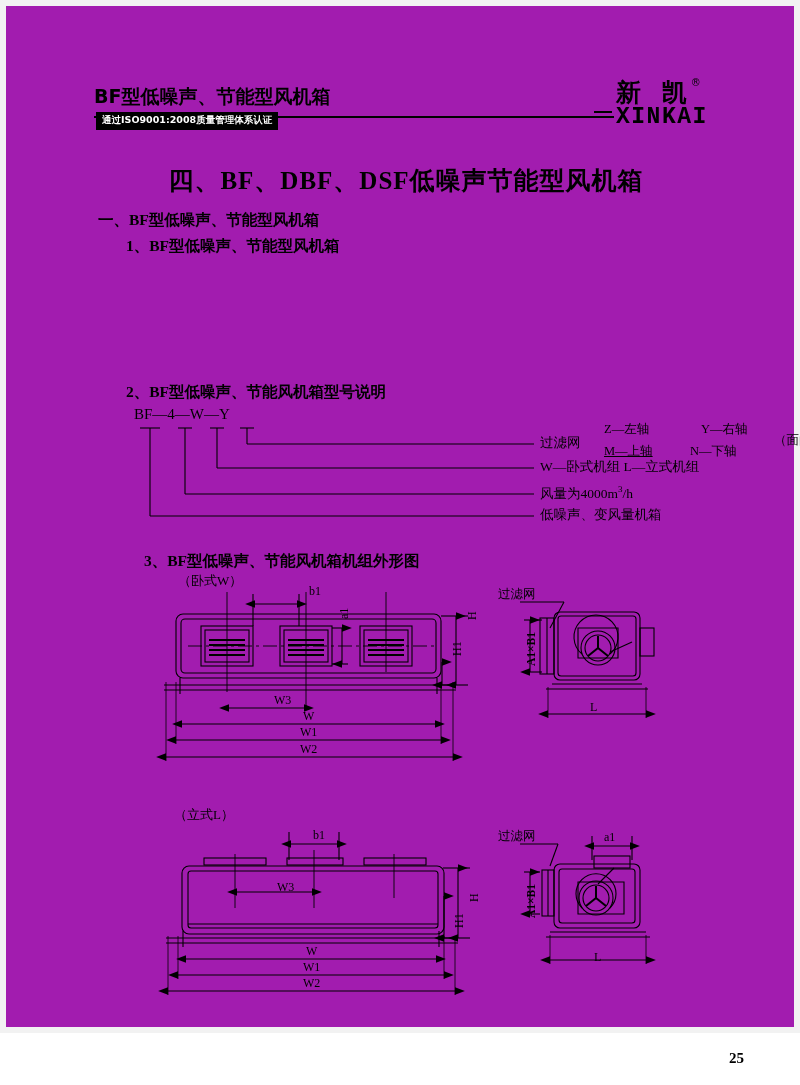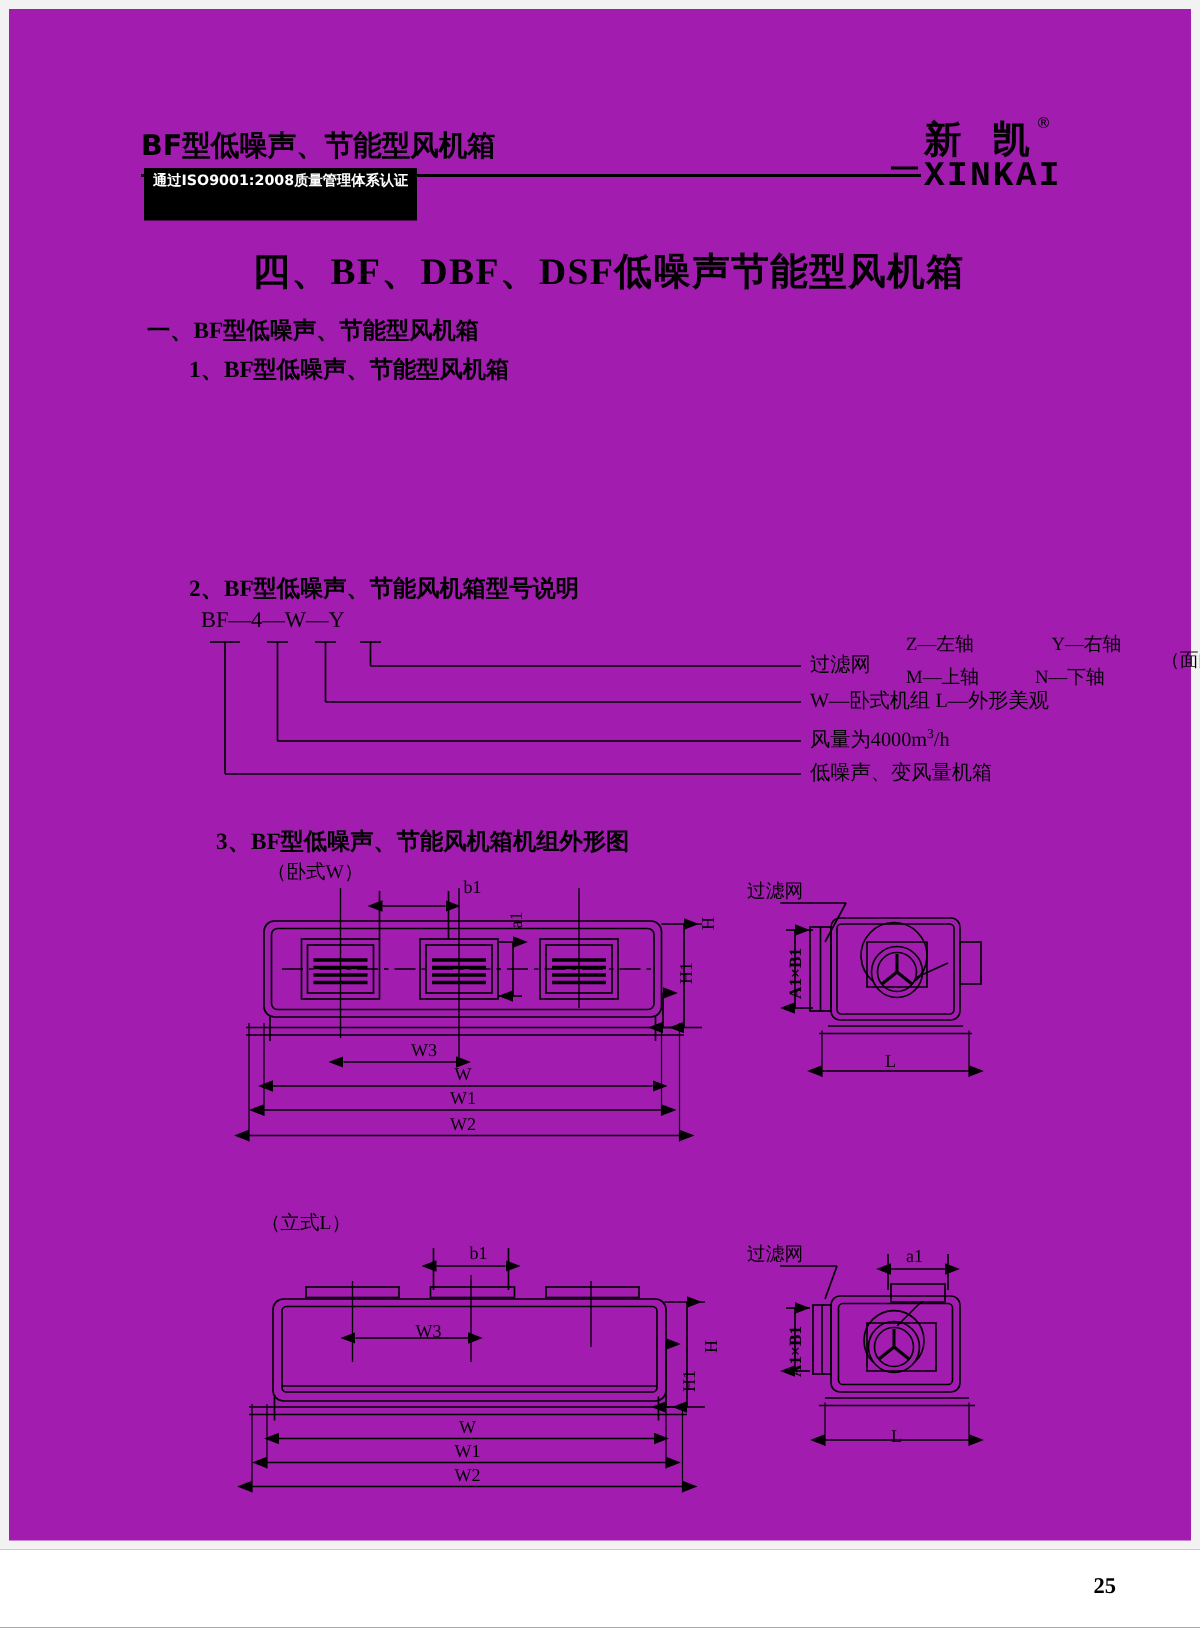--- a/index.html
+++ b/index.html
@@ -29,21 +29,21 @@
     white-space:nowrap;
   }
   .hdr-rule{
     position:absolute;left:88px;top:110px;width:520px;height:2px;background:#000;
   }
   .iso-badge{
     position:absolute;left:90px;top:106px;
     background:#000;color:#fff;
     font-family:"DejaVu Sans","Liberation Sans",sans-serif;
     font-size:9.5px;font-weight:bold;
-    padding:2px 6px 20px 6px;
+    padding:2px 6px 3px 6px;
     white-space:nowrap;letter-spacing:0px;
   }
   .logo{
     position:absolute;right:60px;top:74px;width:130px;text-align:left;
   }
   .logo-cn{
     font-family:"DejaVu Sans","Liberation Sans",sans-serif;
     font-weight:bold;font-size:25px;letter-spacing:6px;
     line-height:1.05;position:relative;display:inline-block;
   }
@@ -153,25 +153,25 @@
         <line x1="113" y1="38" x2="400" y2="38"></line>
         <line x1="83" y1="62" x2="400" y2="62"></line>
         <line x1="51" y1="88" x2="400" y2="88"></line>
         <line x1="16" y1="110" x2="400" y2="110"></line>
       </g>
     </svg>
 
     <div class="mc-lbl" style="left:406px;top:28px;">过滤网</div>
     <div class="mc-lbl small" style="left:470px;top:15px;">Z—左轴</div>
     <div class="mc-lbl small" style="left:556px;top:15px;margin-left:11px;">Y—右轴</div>
-    <div class="mc-lbl small" style="left:470px;top:37px;">M—上轴</div>
+    <div class="mc-lbl small" style="left:470px;top:37px;text-decoration:underline;">M—上轴</div>
     <div class="mc-lbl small" style="left:556px;top:37px;">N—下轴</div>
     <div class="mc-lbl small" style="left:640px;top:26px;">（面向进风口处为基准）</div>
 
-    <div class="mc-lbl" style="left:406px;top:52px;">W—卧式机组   L—外形美观</div>
+    <div class="mc-lbl" style="left:406px;top:52px;">W—卧式机组   L—立式机组</div>
 
     <div class="mc-lbl" style="left:406px;top:78px;"><span>风量为4000m</span><span class="sup">3</span><span>/h</span></div>
 
     <div class="mc-lbl" style="left:406px;top:100px;">低噪声、变风量机箱</div>
   </div>
 
   <div class="fig-cap" style="left:172px;top:566px;">（卧式W）</div>
 
   <svg class="drawing" style="left:150px;top:576px;" width="330" height="190">
     <g stroke="#000" fill="none" stroke-width="1.1">

